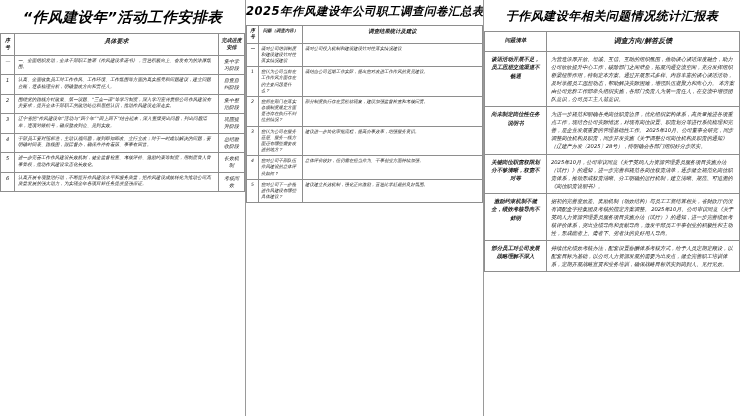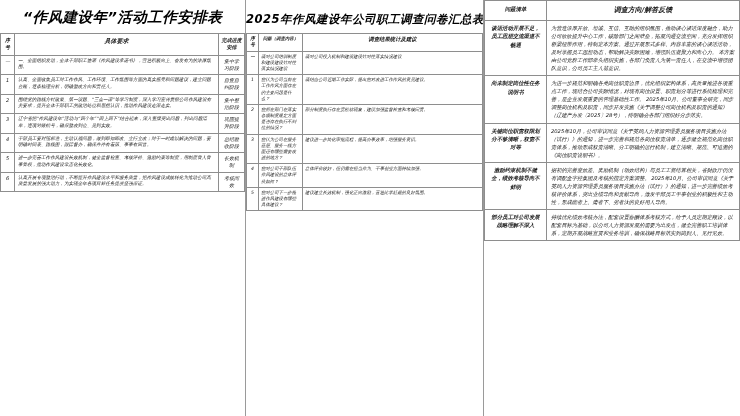--- a/index.html
+++ b/index.html
@@ -26,21 +26,21 @@
     border:1px solid #8e8e8e;vertical-align:top;
     font-size:4.6px;line-height:1.45;padding:2px 3px;
     color:#1a1a1a;word-break:break-all;
   }
   .p1 th{font-size:6px;text-align:center;font-weight:bold;padding:3px 2px;background:#fff;}
   .p1 .c-no{width:14px;text-align:center;font-size:5px;}
   .p1 .c-stage{width:26px;text-align:center;font-size:5px;}
 
   
   .p2{width:238px;border-right:1px solid #9a9a9a;}
-  .p2 .panel-title{font-size:11.5px;padding:12px 0 6px;}
+  .p2 .panel-title{font-size:11.5px;padding:4px 0 6px;}
   .p2 table{width:100%;border-collapse:collapse;table-layout:fixed;}
   .p2 th,.p2 td{
     border:1px solid #8e8e8e;vertical-align:top;
     font-size:4.4px;line-height:1.4;padding:2px 2px;color:#1a1a1a;word-break:break-all;
   }
   .p2 th{font-size:5.4px;text-align:center;font-weight:bold;}
   .p2 .c-idx{width:12px;text-align:center;font-size:4.6px;}
   .p2 .c-q{width:44px;font-size:4.4px;}
 
   
@@ -158,20 +158,21 @@
         <tr>
           <td class="c-idx">5</td>
           <td class="c-q">您对公司下一步推进作风建设有哪些具体建议？</td>
           <td>建议建立长效机制，强化正向激励，营造比学赶超的良好氛围。</td>
         </tr>
       </tbody>
     </table>
   </div>
 
   <div class="panel p3">
+    <div class="panel-title">于作风建设年相关问题情况统计汇报表</div>
     <table>
       <colgroup>
           <col class="c-item">
           <col>
         </colgroup>
       <thead>
         <tr>
           <th class="c-item">问题清单</th>
           <th>调查方向/解答反馈</th>
         </tr>

